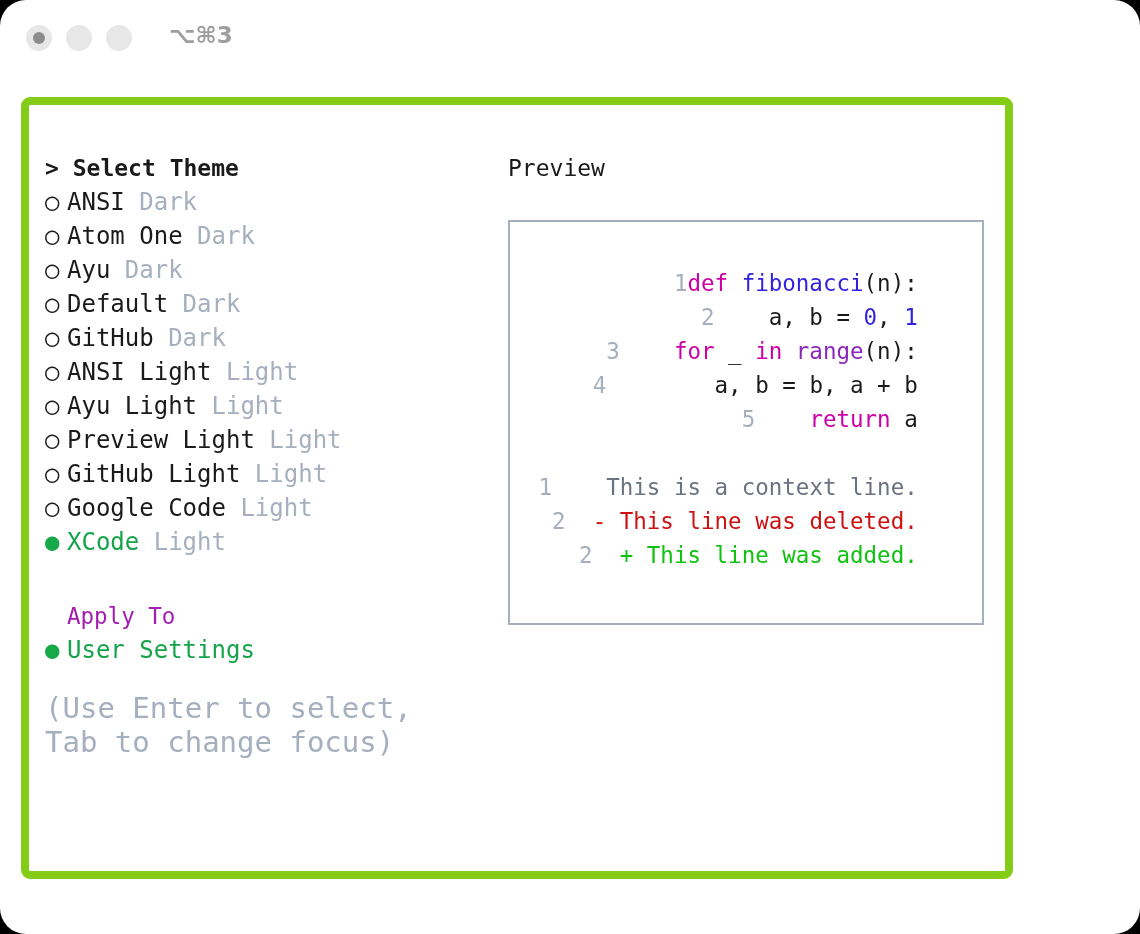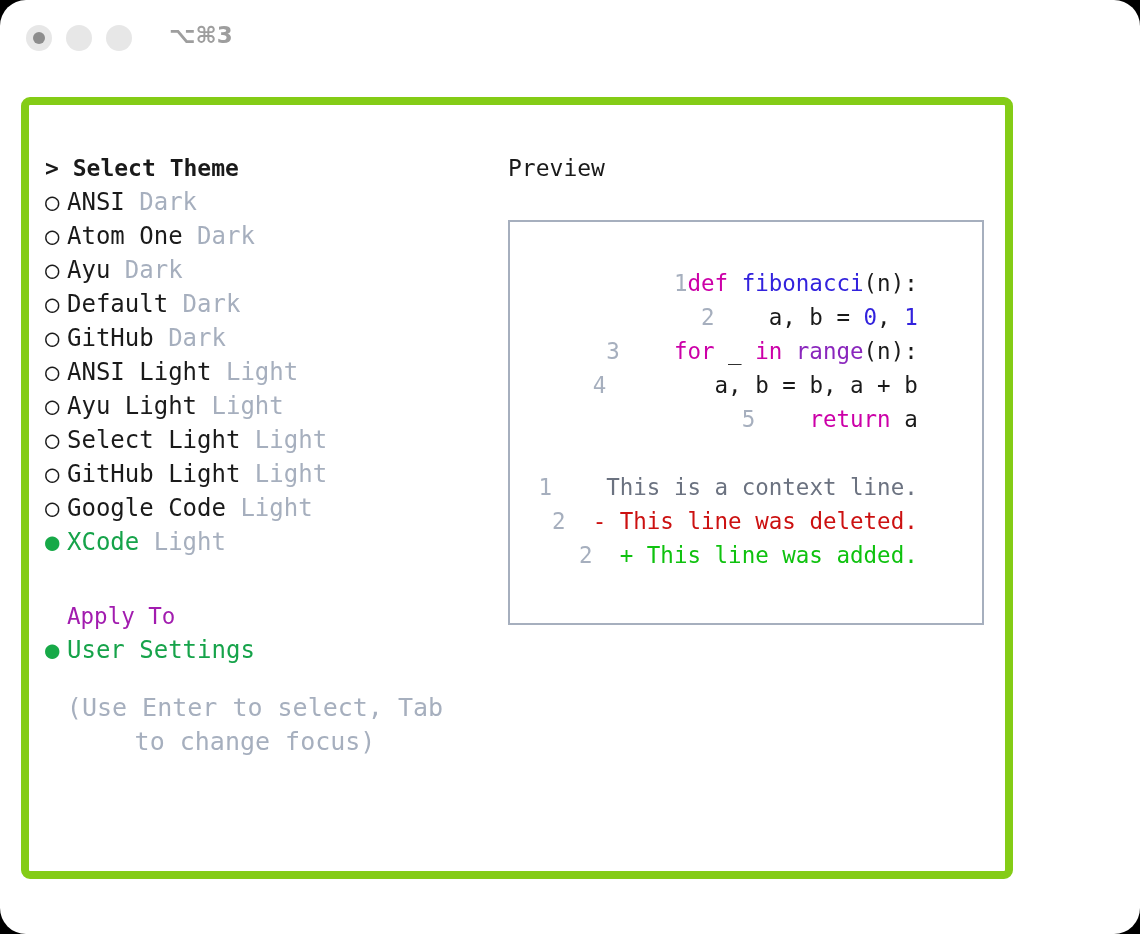--- a/index.html
+++ b/index.html
@@ -105,25 +105,24 @@
   .sel { color: #16a34a; }
   .sel-strong { color: #17a948; }
   .spacer-lg { height: 40px; }
   .section-label {
     padding-left: 22px;
     font-size: 22.5px;
     color: #a21caf;
   }
   #hint {
     margin-top: 24px;
-    font-size: 25px;
+    font-size: 29px;
     line-height: 34px;
     color: #a6afbe;
     width: 420px;
-    text-align: center;
   }
 
   
   #right-col {
     position: absolute;
     left: 479px;
     top: 46px;
     width: 490px;
   }
   #preview-title {
@@ -184,21 +183,21 @@
       <div class="row heading"><span>&gt; </span><span>Select Theme</span></div>
 
       <div id="theme-list">
           <div class="row"><span class="bullet">○</span><span>ANSI </span><span class="muted">Dark</span></div>
           <div class="row"><span class="bullet">○</span><span>Atom One </span><span class="muted">Dark</span></div>
           <div class="row"><span class="bullet">○</span><span>Ayu </span><span class="muted">Dark</span></div>
           <div class="row"><span class="bullet">○</span><span>Default </span><span class="muted">Dark</span></div>
           <div class="row"><span class="bullet">○</span><span>GitHub </span><span class="muted">Dark</span></div>
           <div class="row"><span class="bullet">○</span><span>ANSI Light </span><span class="muted">Light</span></div>
           <div class="row"><span class="bullet">○</span><span>Ayu Light </span><span class="muted">Light</span></div>
-          <div class="row"><span class="bullet">○</span><span>Select Light </span><span class="muted">Light</span></div>
+          <div class="row"><span class="bullet">○</span><span>Preview Light </span><span class="muted">Light</span></div>
           <div class="row"><span class="bullet">○</span><span>GitHub Light </span><span class="muted">Light</span></div>
           <div class="row"><span class="bullet">○</span><span>Google Code </span><span class="muted">Light</span></div>
           <div class="row"><span class="bullet sel-strong">●</span><span class="sel">XCode </span><span class="muted">Light</span></div>
         </div>
 
       <div class="spacer-lg"></div>
 
       <div class="row section-label">Apply To</div>
 
       <div id="apply-list">

